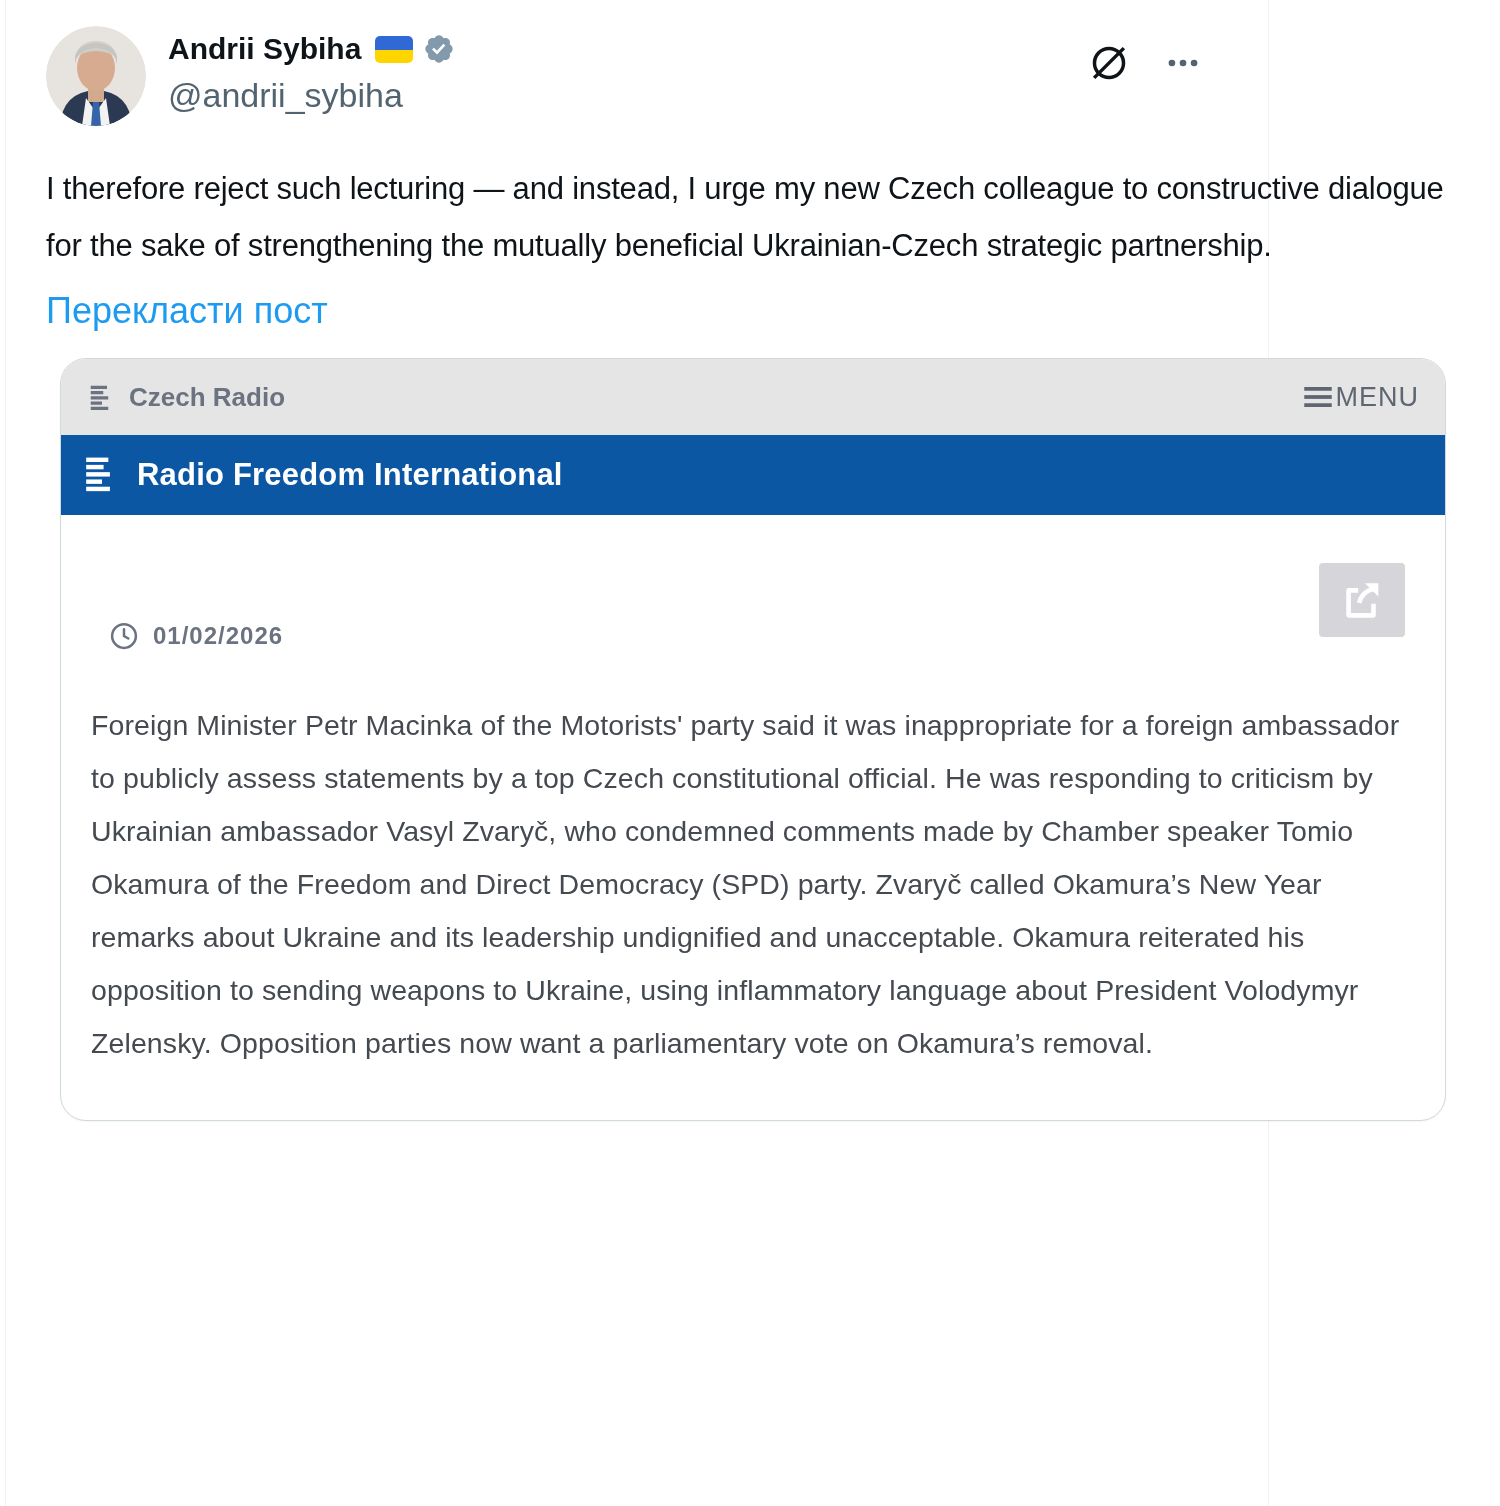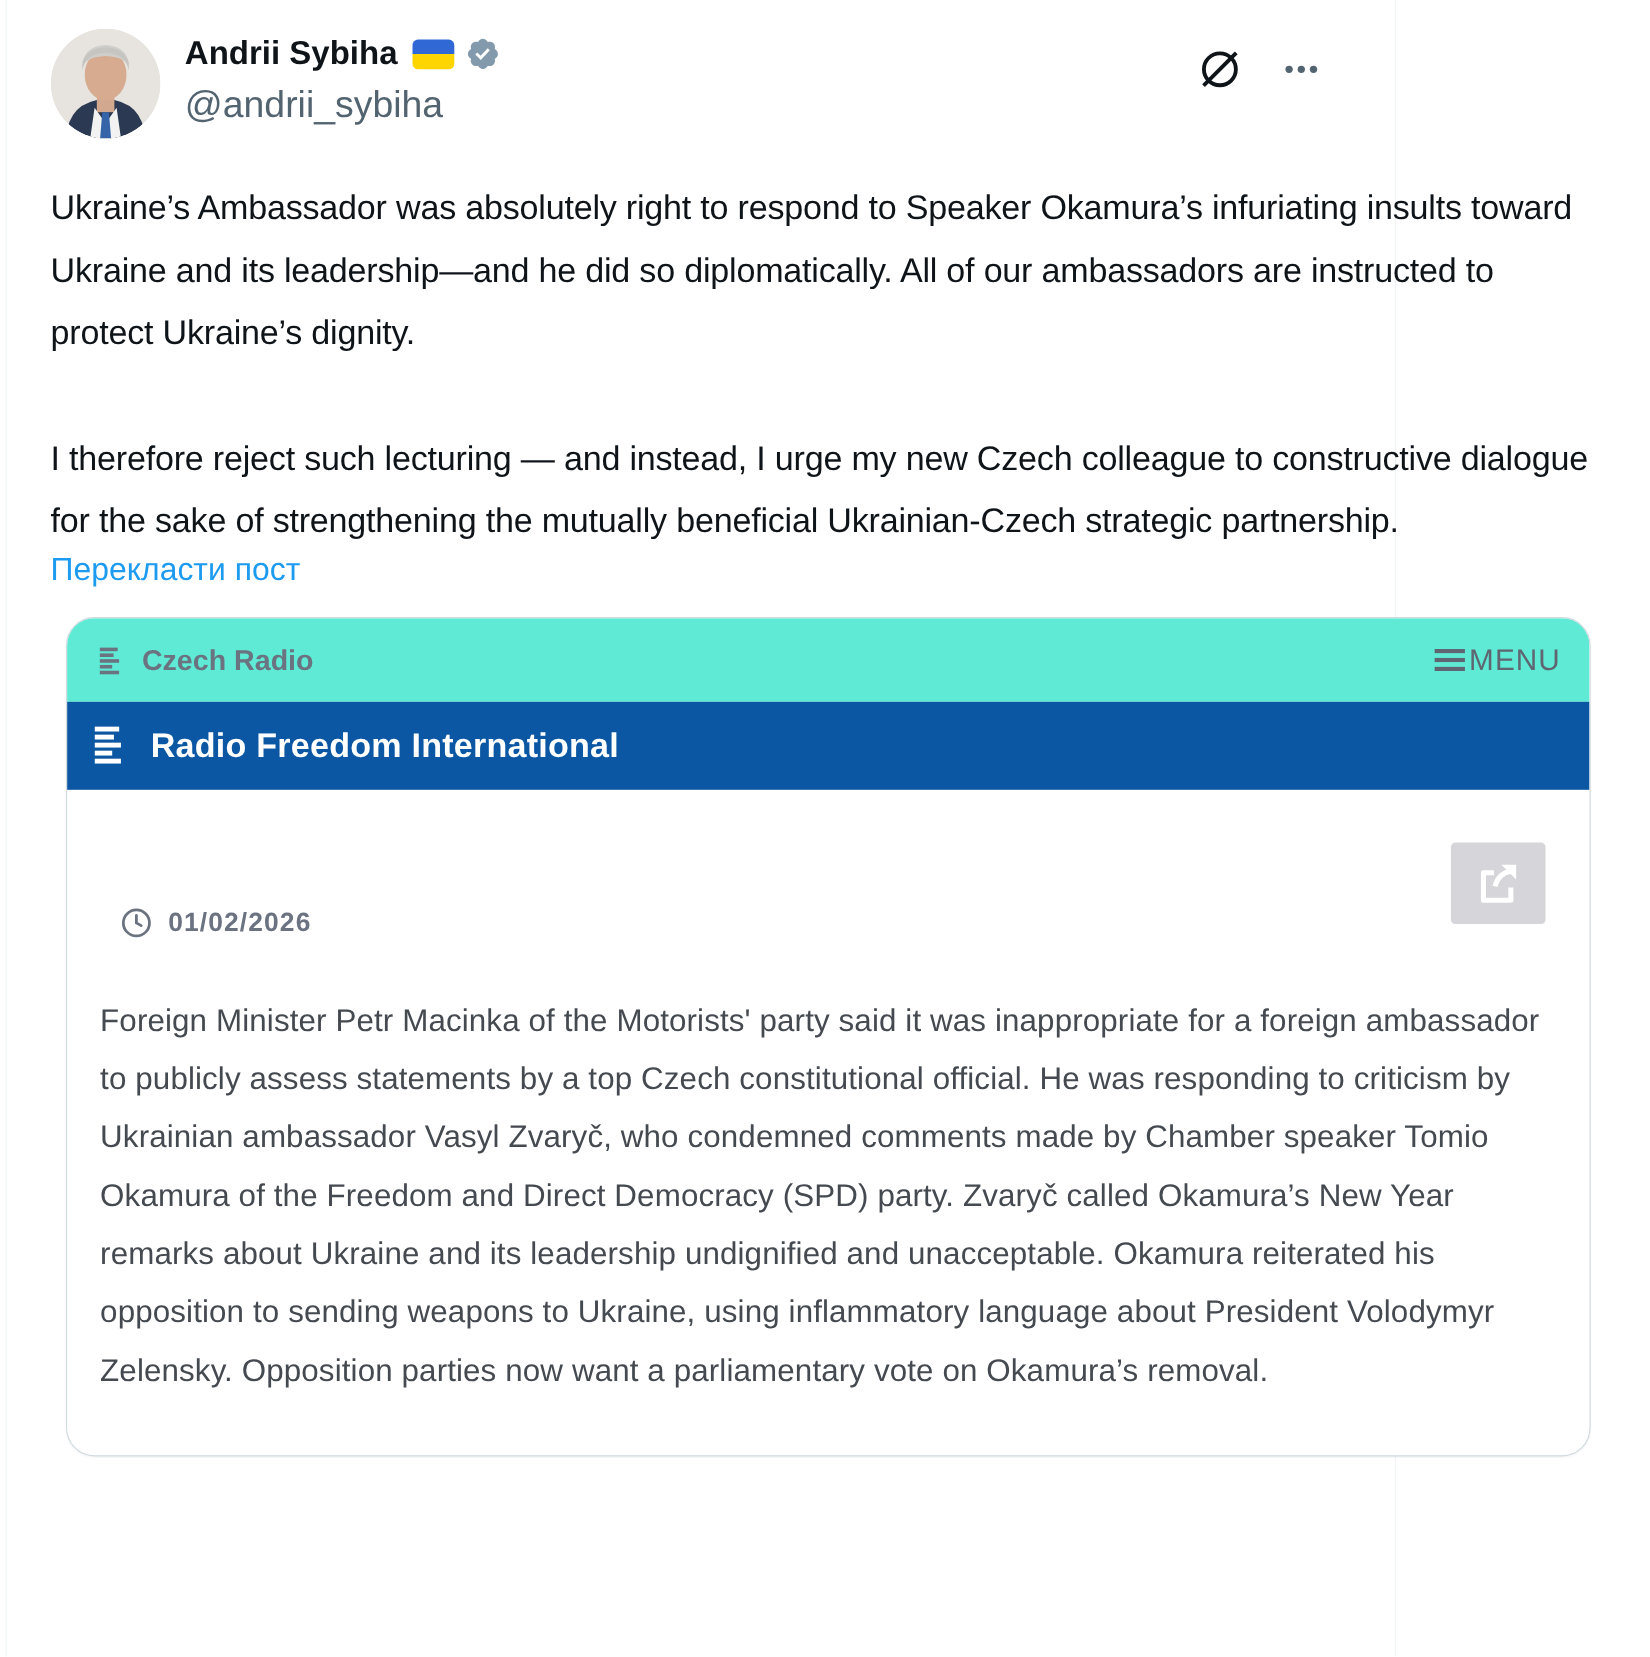--- a/index.html
+++ b/index.html
@@ -42,34 +42,34 @@
   .icon-btn { cursor: pointer; background: none; border: none; display: flex; align-items: center; }
 
   
   .body-text { margin-top: 34px; width: 1400px; }
   .body-text p {
     font-size: 31px; line-height: 57px; color: var(--text-primary);
     letter-spacing: -0.2px;
   }
   .body-text p + p { margin-top: 57px; }
   .translate {
-    display: inline-block; margin-top: 0; font-size: 29px;
+    display: inline-block; margin-top: 16px; font-size: 36px;
     color: var(--accent-blue); cursor: pointer; text-decoration: none;
   }
 
   
   .card {
     margin-top: 26px; margin-left: 14px; width: 1386px;
     border: 1px solid var(--card-border); border-radius: 26px;
     overflow: hidden; background: #fff; cursor: pointer;
     box-shadow: 0 1px 2px rgba(0,0,0,0.04);
   }
   .card-topbar {
     height: 76px; display: flex; align-items: center;
-    justify-content: space-between; padding: 0 26px; background: #5eead4;
+    justify-content: space-between; padding: 0 26px; background: #e5e5e5;
   }
   .site-brand { display: flex; align-items: center; gap: 12px; }
   .site-name { font-size: 26px; font-weight: 700; color: #6b7280; }
   .menu-group { display: flex; align-items: center; gap: 3px; }
   .menu-label { font-size: 27px; font-weight: 500; color: #5f6672; letter-spacing: 1px; }
 
   .banner {
     height: 80px; background: var(--banner-blue);
     display: flex; align-items: center; gap: 16px; padding: 0 22px;
   }
@@ -146,21 +146,20 @@
           <svg viewBox="0 0 24 24" width="38" height="38" fill="#536471">
             <circle cx="5" cy="12" r="2.1"></circle>
               <circle cx="12" cy="12" r="2.1"></circle>
               <circle cx="19" cy="12" r="2.1"></circle>
           </svg>
         </button>
       </div>
     </header>
 
     <div class="body-text">
-      <p>Ukraine’s Ambassador was absolutely right to respond to Speaker Okamura’s infuriating insults toward Ukraine and its leadership—and he did so diplomatically. All of our ambassadors are instructed to protect Ukraine’s dignity.</p>
       <p>I therefore reject such lecturing — and instead, I urge my new Czech colleague to constructive dialogue for the sake of strengthening the mutually beneficial Ukrainian-Czech strategic partnership.</p>
     </div>
 
     <a class="translate">Перекласти пост</a>
 
     <div class="card">
 
       <div class="card-topbar">
         <div class="site-brand">
           <svg width="30" height="30" viewBox="0 0 24 24" fill="#6b7280">

